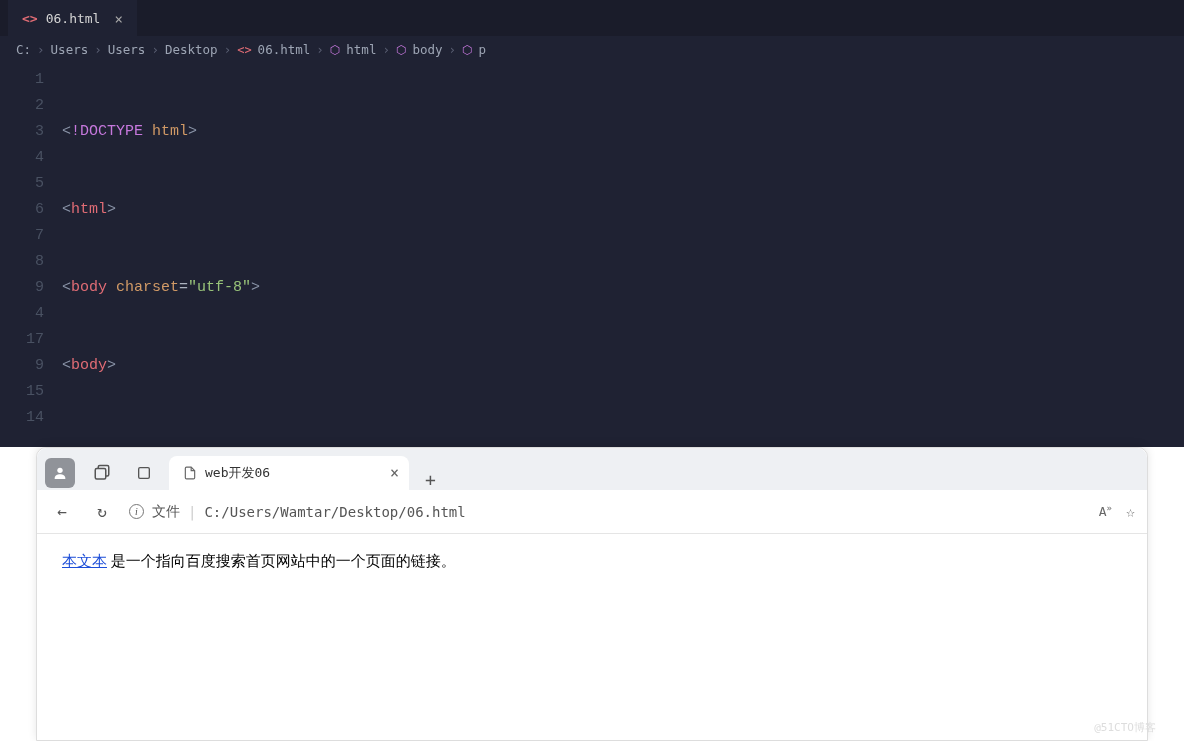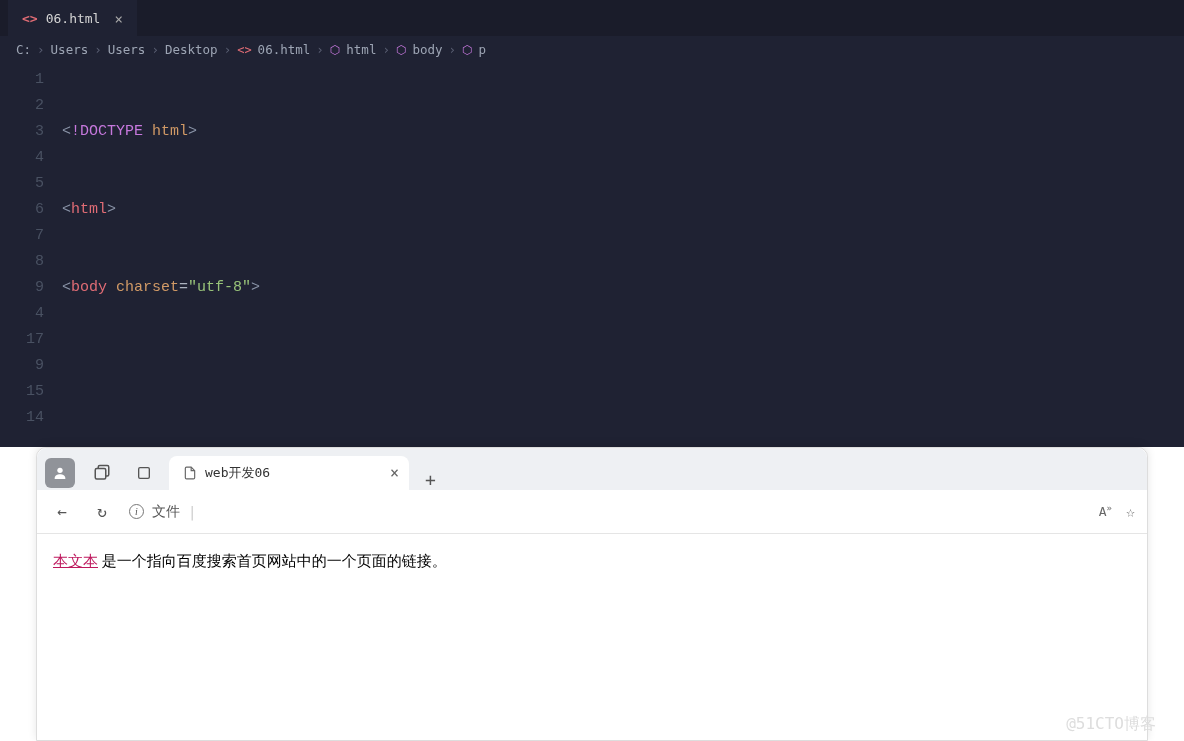--- a/index.html
+++ b/index.html
@@ -35,22 +35,22 @@
 .b-tab .bt-close { position: absolute; right: 10px; color: #666; cursor: pointer; font-size: 15px; }
 .new-tab { color: #555; font-size: 18px; padding: 0 8px; cursor: pointer; }
 .b-addr { height: 44px; display: flex; align-items: center; padding: 0 12px; gap: 14px; border-bottom: 1px solid #e5e5e5; }
 .nav-btn { color: #555; font-size: 16px; cursor: pointer; width: 26px; text-align: center; }
 .addr-box { flex: 1; display: flex; align-items: center; gap: 8px; font-size: 14px; color: #555; }
 .info-icon { border: 1.5px solid #777; border-radius: 50%; width: 15px; height: 15px; display: inline-flex; align-items:center; justify-content:center; font-size: 10px; font-style: italic; font-family: serif; }
 .addr-sep { color: #ccc; }
 .addr-right { display: flex; gap: 14px; color: #666; font-size: 15px; }
 .b-content { padding: 18px 16px; font-size: 15px; font-family: SimSun, serif; }
 .b-content p { margin-bottom: 20px; }
-.b-content a { color: #be185d; text-decoration: underline; }
-.watermark { position: absolute; right: 28px; bottom: 6px; font-size: 16px; color: #ddd; text-align: right; }
+.b-content a { color: #1d4ed8; text-decoration: underline; margin-left: 9px; }
+.watermark { position: absolute; right: 28px; bottom: 6px; font-size: 11px; color: #ddd; text-align: right; }
 svg { display: block; }
 </style>
 </head>
 <body>
 
 <div class="editor">
   <div class="tabs-bar">
     <div class="tab active">
       <span class="file-icon">&lt;&gt;</span>
       <span>06.html</span>
@@ -92,20 +92,21 @@
       <div class="ln">4</div>
       <div class="ln">17</div>
       <div class="ln">9</div>
       <div class="ln">15</div>
       <div class="ln">14</div>
     </div>
     <div class="code">
       <div class="line"><span class="brk">&lt;</span><span class="doctype">!DOCTYPE</span> <span class="attr">html</span><span class="brk">&gt;</span></div>
       <div class="line"><span class="brk">&lt;</span><span class="tagname">html</span><span class="brk">&gt;</span></div>
       <div class="line"><span class="brk">&lt;</span><span class="tagname">body</span> <span class="attr">charset</span><span class="pnc">=</span><span class="str">"utf-8"</span><span class="brk">&gt;</span></div>
+      <div class="line"><span class="brk">&lt;</span><span class="tagname">body</span><span class="brk">&gt;</span></div>
       <div class="line"></div>
       
       
       
       
       
       
     </div>
   </div>
 </div>
@@ -143,20 +144,21 @@
     </div>
     <div class="new-tab">+</div>
   </div>
   <div class="b-addr">
     <span class="nav-btn">←</span>
     <span class="nav-btn">↻</span>
     <div class="addr-box">
       <span class="info-icon">i</span>
       <span>文件</span>
       <span class="addr-sep">|</span>
+      <span>C:/Users/Wamtar/Desktop/06.html</span>
     </div>
     <div class="addr-right">
       <span style="font-size:13px;">A<sup style="font-size:9px;">»</sup></span>
       <span>☆</span>
     </div>
   </div>
   <div class="b-content">
     <p><a>本文本</a><span> 是一个指向百度搜索首页网站中的一个页面的链接。</span></p>
   </div>
 </div>

